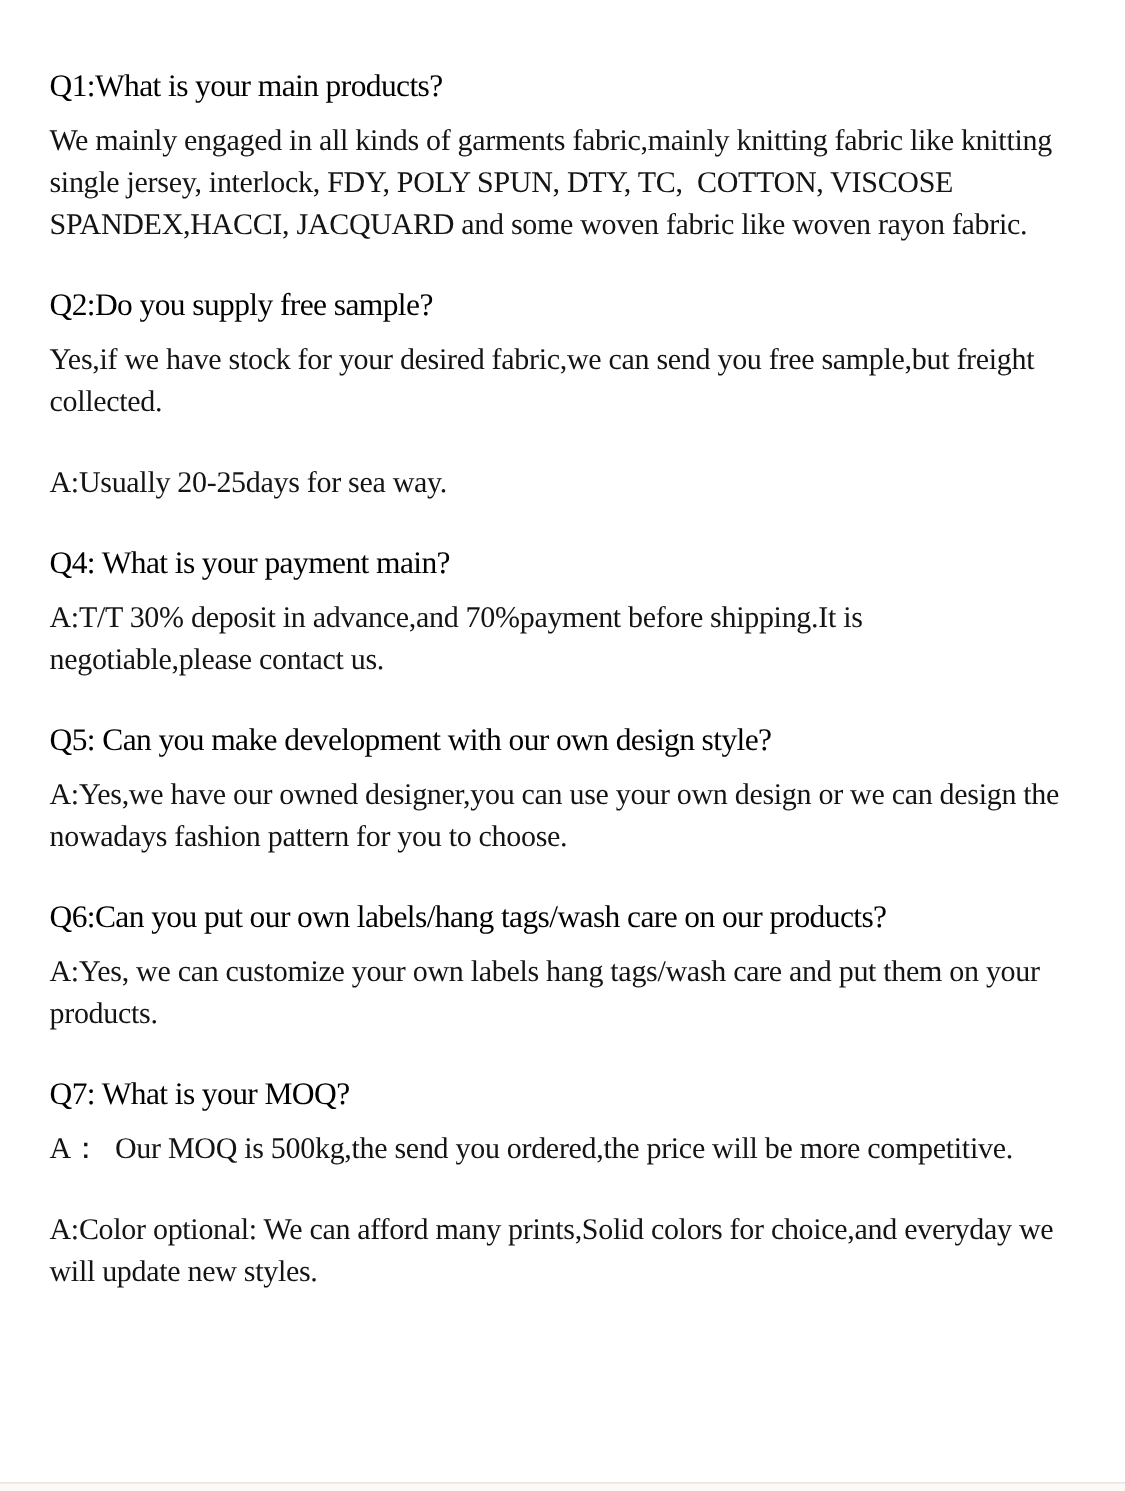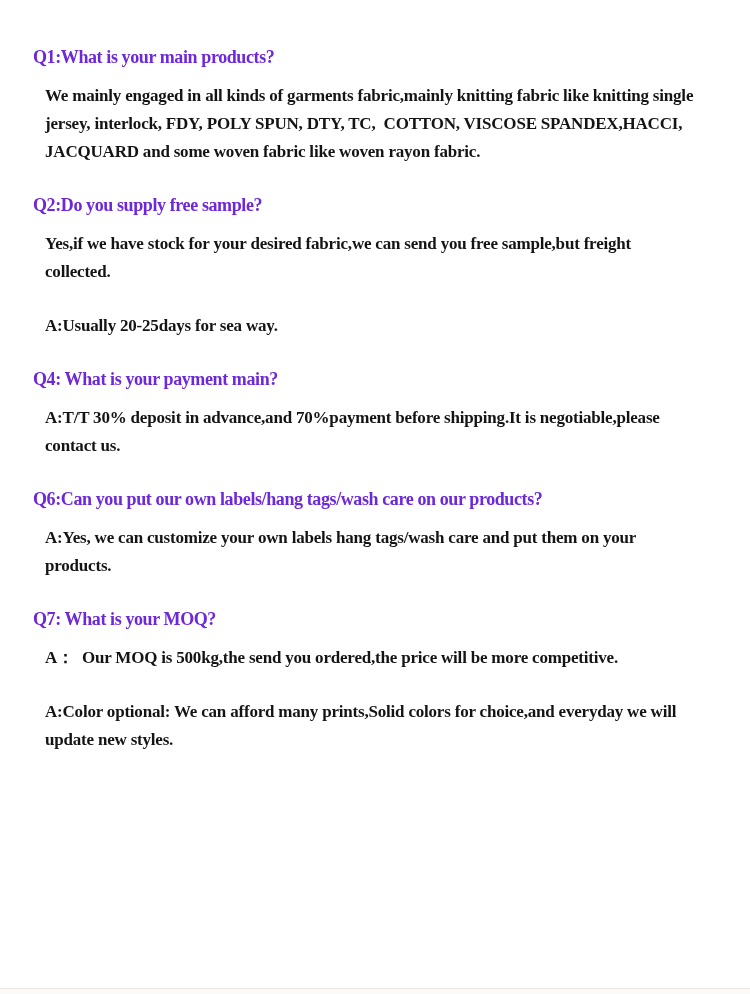--- a/index.html
+++ b/index.html
@@ -15,31 +15,31 @@
     font-family: "Liberation Serif", serif;
   }
   .faq {
     padding: 44px 38px 0 33px;
   }
   .faq-item {
     margin: 0 0 26px 0;
   }
   .question {
     margin: 0 0 10px 0;
-    color: #6d28d9;
-    font-size: 18px;
-    font-weight: bold;
+    color: #000000;
+    font-size: 21px;
+    font-weight: normal;
     line-height: 26px;
     letter-spacing: -0.4px;
   }
   .answer {
-    margin: 12px;
+    margin: 0;
     color: #141414;
-    font-size: 17px;
-    font-weight: bold;
+    font-size: 20px;
+    font-weight: normal;
     line-height: 28px;
     letter-spacing: -0.2px;
     white-space: pre-wrap;
   }
   .bottom-divider {
     position: absolute;
     left: 0;
     right: 0;
     bottom: 0;
     height: 5px;
@@ -64,20 +64,24 @@
 
   <div class="faq-item">
     <p class="answer">A:Usually 20-25days for sea way.</p>
   </div>
 
   <div class="faq-item">
     <h2 class="question">Q4: What is your payment main?</h2>
     <p class="answer">A:T/T 30% deposit in advance,and 70%payment before shipping.It is negotiable,please contact us.</p>
   </div>
 
+  <div class="faq-item">
+    <h2 class="question">Q5: Can you make development with our own design style?</h2>
+    <p class="answer">A:Yes,we have our owned designer,you can use your own design or we can design the nowadays fashion pattern for you to choose.</p>
+  </div>
 
   <div class="faq-item">
     <h2 class="question">Q6:Can you put our own labels/hang tags/wash care on our products?</h2>
     <p class="answer">A:Yes, we can customize your own labels hang tags/wash care and put them on your products.</p>
   </div>
 
   <div class="faq-item">
     <h2 class="question">Q7: What is your MOQ?</h2>
     <p class="answer">A：  Our MOQ is 500kg,the send you ordered,the price will be more competitive.</p>
   </div>

